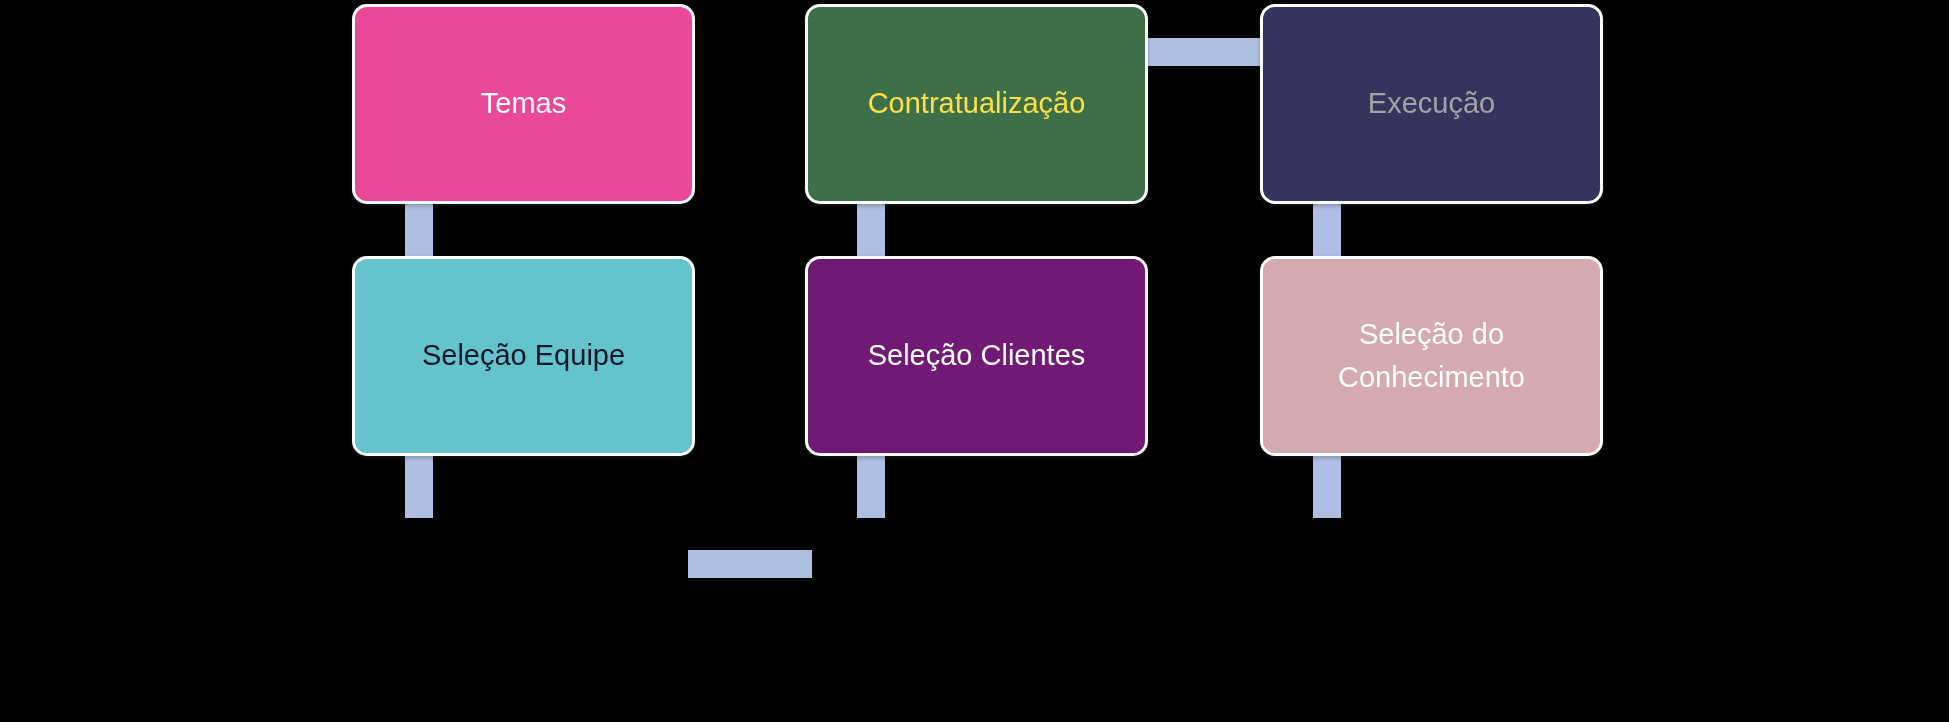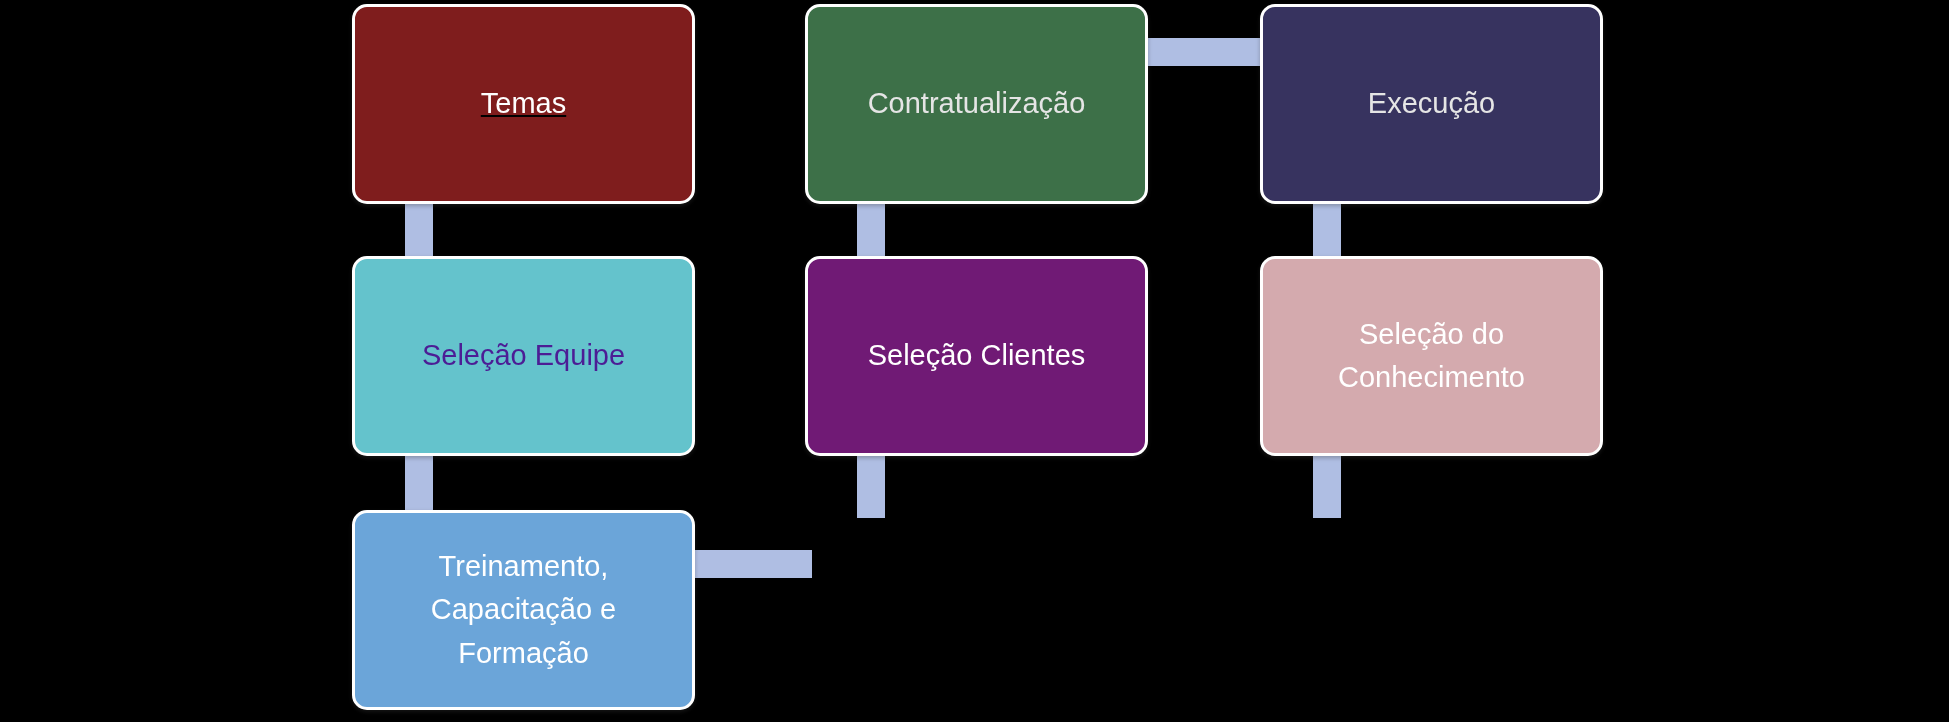--- a/index.html
+++ b/index.html
@@ -67,37 +67,34 @@
 
   <div id="conn-c1-r1r2" class="connector v" style="background-color: rgb(175, 190, 227);"></div>
   <div id="conn-c1-r2r3" class="connector v" style="background-color: rgb(175, 190, 227);"></div>
   <div id="conn-h-r3" class="connector h" style="background-color: rgb(175, 190, 227);"></div>
   <div id="conn-c2-r2r3" class="connector v" style="background-color: rgb(175, 190, 227);"></div>
   <div id="conn-c2-r1r2" class="connector v" style="background-color: rgb(175, 190, 227);"></div>
   <div id="conn-h-r1" class="connector h" style="background-color: rgb(175, 190, 227);"></div>
   <div id="conn-c3-r1r2" class="connector v" style="background-color: rgb(175, 190, 227);"></div>
   <div id="conn-c3-r2r3" class="connector v" style="background-color: rgb(175, 190, 227);"></div>
 
-  <div class="node c1 r1" style="background-color: #7f1d1d; border-color: rgb(255, 255, 255); text-decoration: underline;">
+  <div class="node c1 r1" style="background-color: #ec4899; border-color: rgb(255, 255, 255);">
     <span class="label" style="color: rgb(255, 255, 255);">Temas</span>
   </div>
   <div class="node c1 r2" style="background-color: rgb(100, 195, 204); border-color: rgb(255, 255, 255);">
-    <span class="label" style="color: #4c1d95;">Seleção Equipe</span>
-  </div>
-  <div class="node c1 r3" style="background-color: rgb(107, 165, 217); border-color: rgb(255, 255, 255);">
-    <span class="label" style="color: rgb(255, 255, 255);">Treinamento, Capacitação e Formação</span>
+    <span class="label" style="color: #0f172a;">Seleção Equipe</span>
   </div>
 
   <div class="node c2 r1" style="background-color: rgb(61, 112, 72); border-color: rgb(255, 255, 255);">
-    <span class="label" style="color: #e5e5e5;">Contratualização</span>
+    <span class="label" style="color: #fde047;">Contratualização</span>
   </div>
   <div class="node c2 r2" style="background-color: #701a75; border-color: rgb(255, 255, 255);">
     <span class="label" style="color: rgb(255, 255, 255);">Seleção Clientes</span>
   </div>
 
   <div class="node c3 r1" style="background-color: rgb(55, 51, 95); border-color: rgb(255, 255, 255);">
-    <span class="label" style="color: #e5e5e5;">Execução</span>
+    <span class="label" style="color: #a3a3a3;">Execução</span>
   </div>
   <div class="node c3 r2" style="background-color: rgb(212, 170, 174); border-color: rgb(255, 255, 255);">
     <span class="label" style="color: rgb(255, 255, 255);">Seleção do Conhecimento</span>
   </div>
 
 </div>
 
 </body></html>

